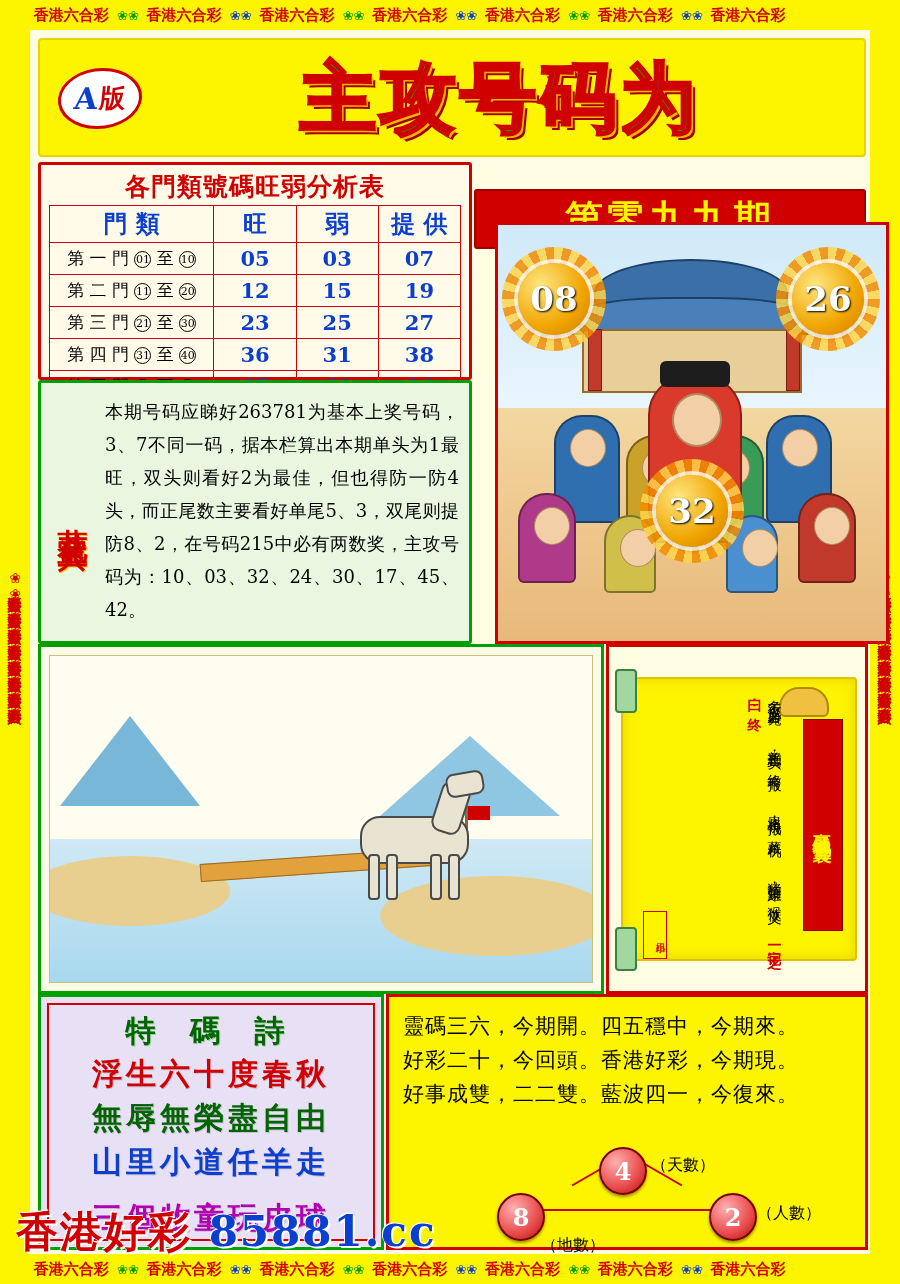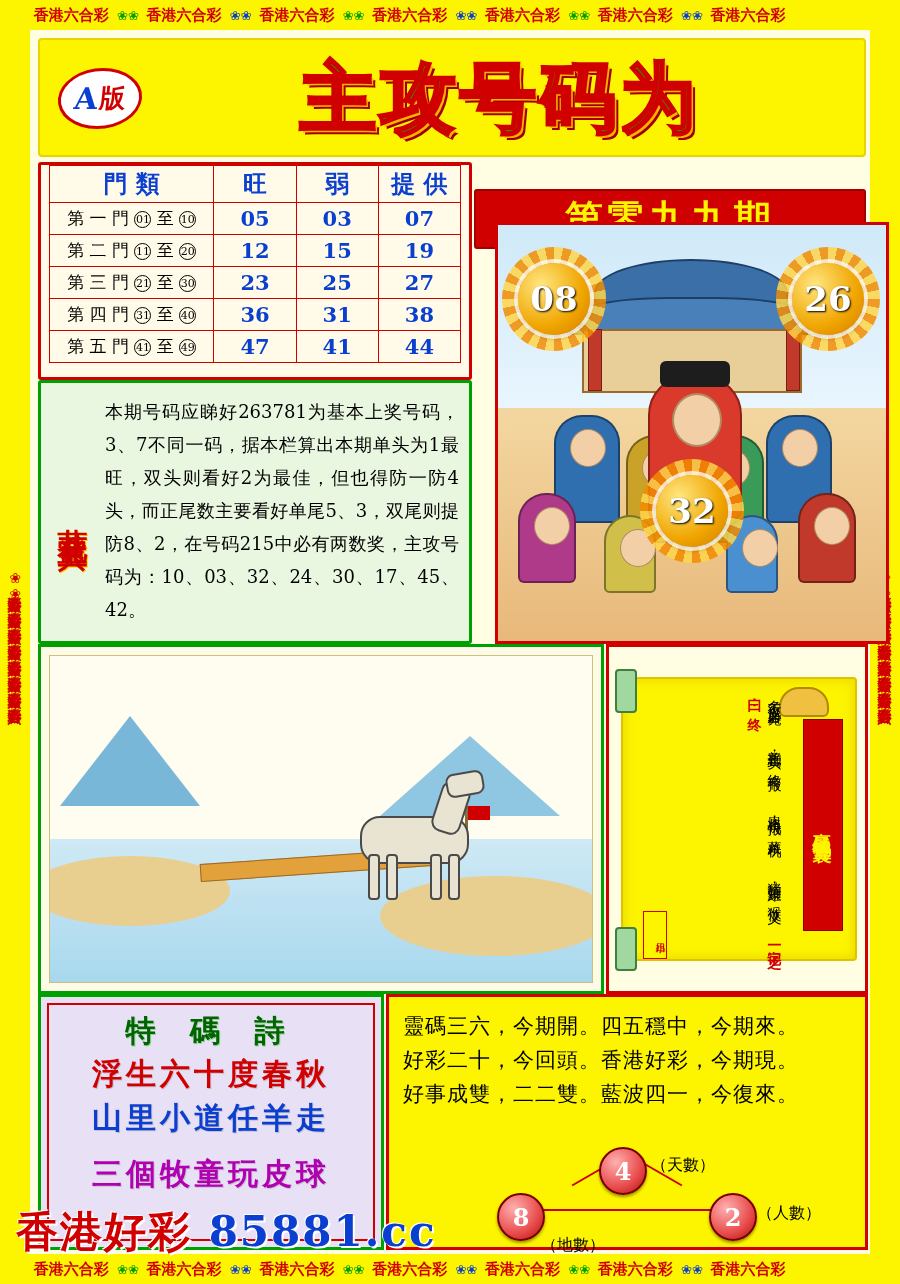--- a/index.html
+++ b/index.html
@@ -342,20 +342,21 @@
 
     <div class="banner">
       <div class="banner-a">
         <span class="abig">A</span>
           <span class="aversion">版</span>
       </div>
       <div class="banner-title">主攻号码为</div>
     </div>
 
     <div class="tablebox">
+      <div class="ttitle">各門類號碼旺弱分析表</div>
       <table class="an">
         <tbody>
             <tr>
           <th style="width:40%">門  類</th>
           <th style="width:20%">旺</th>
           <th style="width:20%">弱</th>
           <th style="width:20%">提 供</th>
         </tr>
         <tr>
           <td class="lbl">
@@ -509,20 +510,21 @@
         <div class="redstrip">赢钱锦囊</div>
       </div>
       <div class="scroll-roll" style="top:22px;"></div>
       <div class="scroll-roll" style="top:280px;"></div>
     </div>
 
     <div class="poembox">
       <div class="poem-inner">
         <div class="poem-title">特 碼 詩</div>
         <div class="poem-line pl1">浮生六十度春秋</div>
+        <div class="poem-line pl2">無辱無榮盡自由</div>
         <div class="poem-line pl3">山里小道任羊走</div>
         <div class="poem-line pl4">三個牧童玩皮球</div>
       </div>
     </div>
 
     <div class="versebox">
       <div style="height:12px"></div>
       <div class="verse-line">靈碼三六，今期開。四五穩中，今期來。</div>
       <div class="verse-line">好彩二十，今回頭。香港好彩，今期現。</div>
       <div class="verse-line">好事成雙，二二雙。藍波四一，今復來。</div>

